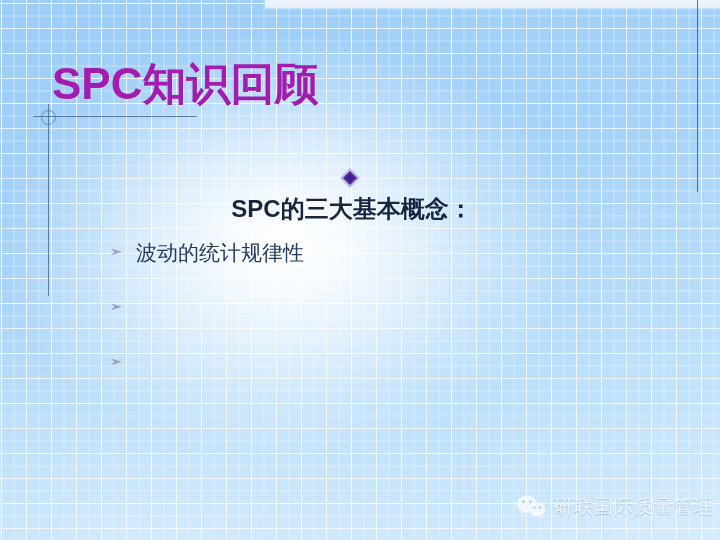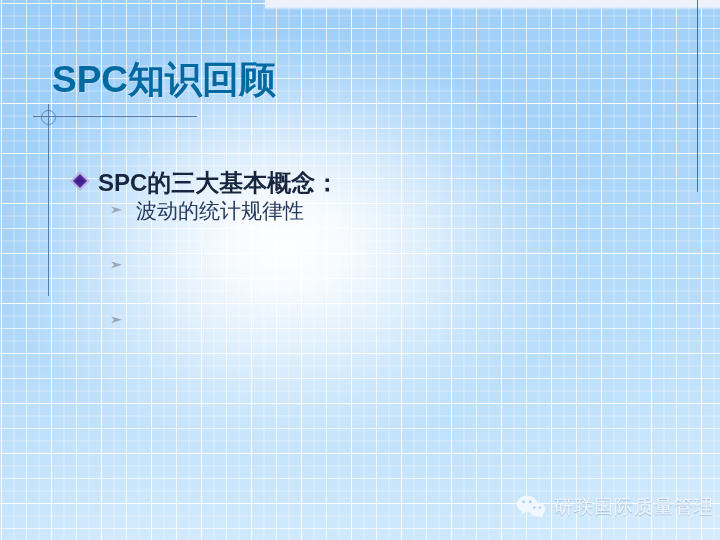--- a/index.html
+++ b/index.html
@@ -105,23 +105,23 @@
     height: 192px;
     background: #3d5c87;
     opacity: 0.85;
   }
 
   
   .title {
     position: absolute;
     left: 52px;
     top: 55px;
-    font-size: 37px;
+    font-size: 44px;
     font-weight: bold;
-    color: #0369a1;
+    color: #a21caf;
     letter-spacing: 0px;
     white-space: nowrap;
     text-shadow: 1px 1px 0 rgba(255,255,255,0.25);
   }
 
   
   .deco-circle {
     position: absolute;
     left: 41px;
     top: 110px;
@@ -156,20 +156,21 @@
     left: 72px;
     top: 170px;
     width: 560px;
   }
 
   .lvl1 {
     display: flex;
     align-items: center;
     gap: 6px;
     white-space: nowrap;
+    flex-direction: column;
   }
   .diamond-icon {
     flex: none;
     display: inline-block;
     width: 20px;
     height: 20px;
     position: relative;
   }
   .diamond-icon .outer {
     position: absolute;
@@ -199,21 +200,21 @@
     transform: rotate(45deg);
   }
   .lvl1-text {
     font-size: 24px;
     font-weight: bold;
     color: #17253f;
     line-height: 1.1;
   }
 
   .sublist {
-    margin-top: 0;
+    margin-top: 16px;
   }
   .lvl2 {
     display: flex;
     align-items: center;
     gap: 12px;
     height: 28px;
     margin: 0 0 27px 38px;
     white-space: nowrap;
   }
   .arrow-icon {

